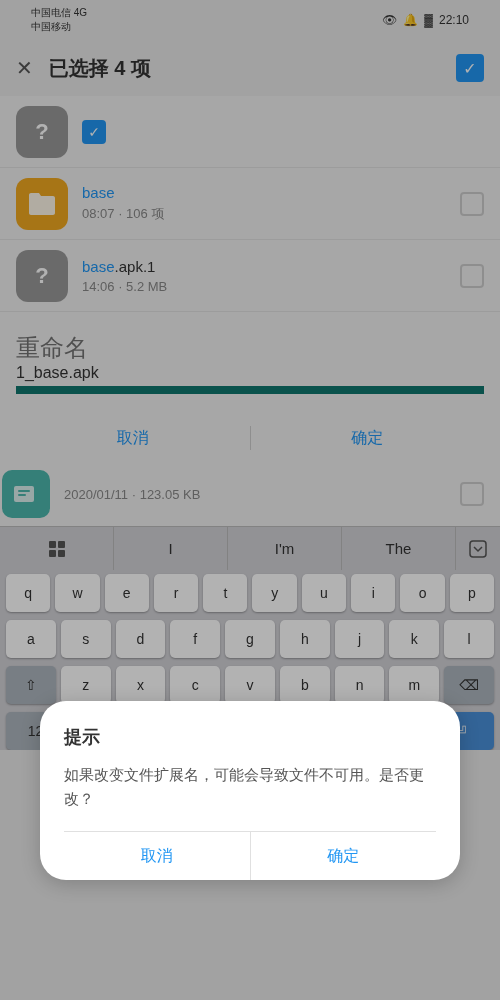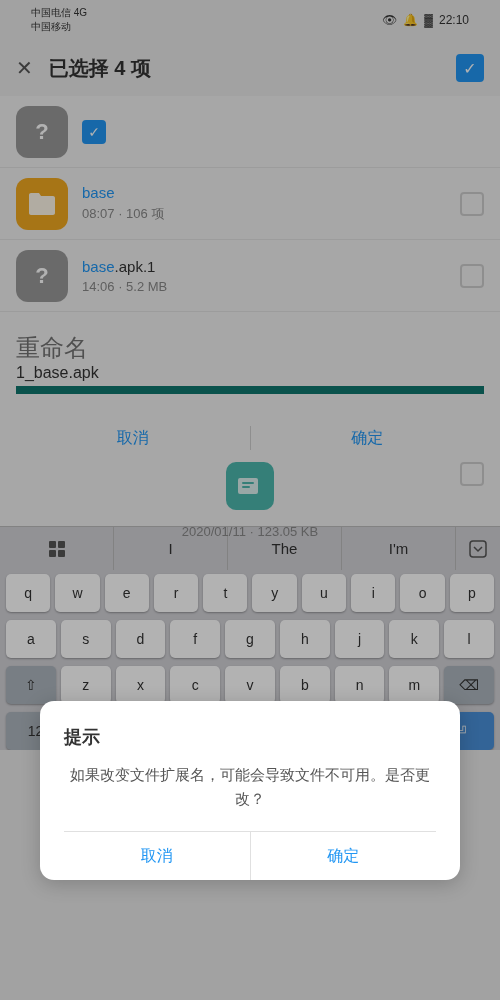--- a/index.html
+++ b/index.html
@@ -162,25 +162,24 @@
       width: 1px;
       height: 24px;
       background: #ccc;
     }
 
     
     .bottom-file-item {
       height: 64px;
       display: flex;
       align-items: center;
-      padding: 0 16px;
+      padding: 0 2px;
       gap: 14px;
       background: #f0f0f0;
       position: relative;
-      flex-direction: column;
     }
     .bottom-file-icon {
       width: 48px;
       height: 48px;
       border-radius: 10px;
       background: #4DB6AC;
       display: flex;
       align-items: center;
       justify-content: center;
       flex-shrink: 0;
@@ -239,37 +238,36 @@
       position: absolute;
       top: 0; left: 0; right: 0; bottom: 0;
       background: rgba(0,0,0,0.3);
       display: flex;
       align-items: flex-end;
       padding-bottom: 120px;
       justify-content: center;
     }
     .dialog {
       background: white;
-      border-radius: 14px;
+      border-radius: 26px;
       width: 420px;
       padding: 24px 24px 0 24px;
       box-shadow: 0 4px 20px rgba(0,0,0,0.2);
     }
     .dialog-title {
       font-size: 18px;
       font-weight: 600;
       color: #333;
       margin-bottom: 14px;
     }
     .dialog-message {
       font-size: 15px;
       color: #555;
       line-height: 1.6;
       margin-bottom: 20px;
-      text-align: center;
     }
     .dialog-actions {
       display: flex;
       border-top: 1px solid #e0e0e0;
     }
     .dialog-btn {
       flex: 1;
       height: 48px;
       display: flex;
       align-items: center;
@@ -409,24 +407,24 @@
       <rect x="2" y="2" width="7" height="7" rx="1" fill="#555"></rect>
       <rect x="11" y="2" width="7" height="7" rx="1" fill="#555"></rect>
       <rect x="2" y="11" width="7" height="7" rx="1" fill="#555"></rect>
       <rect x="11" y="11" width="7" height="7" rx="1" fill="#555"></rect>
     </svg>
   </div>
   <div class="suggestion-item">
     <span>I</span>
   </div>
   <div class="suggestion-item">
+    <span>I'm</span>
+  </div>
+  <div class="suggestion-item">
     <span>The</span>
-  </div>
-  <div class="suggestion-item">
-    <span>I'm</span>
   </div>
   <div class="suggestion-expand">
     <svg width="20" height="20" viewBox="0 0 20 20" fill="none">
       <rect x="2" y="2" width="16" height="16" rx="3" stroke="#555" stroke-width="1.5" fill="none"></rect>
       <path d="M6 8 L10 12 L14 8" stroke="#555" stroke-width="1.5" fill="none"></path>
     </svg>
   </div>
 </div>
 
 <div class="keyboard-area">

